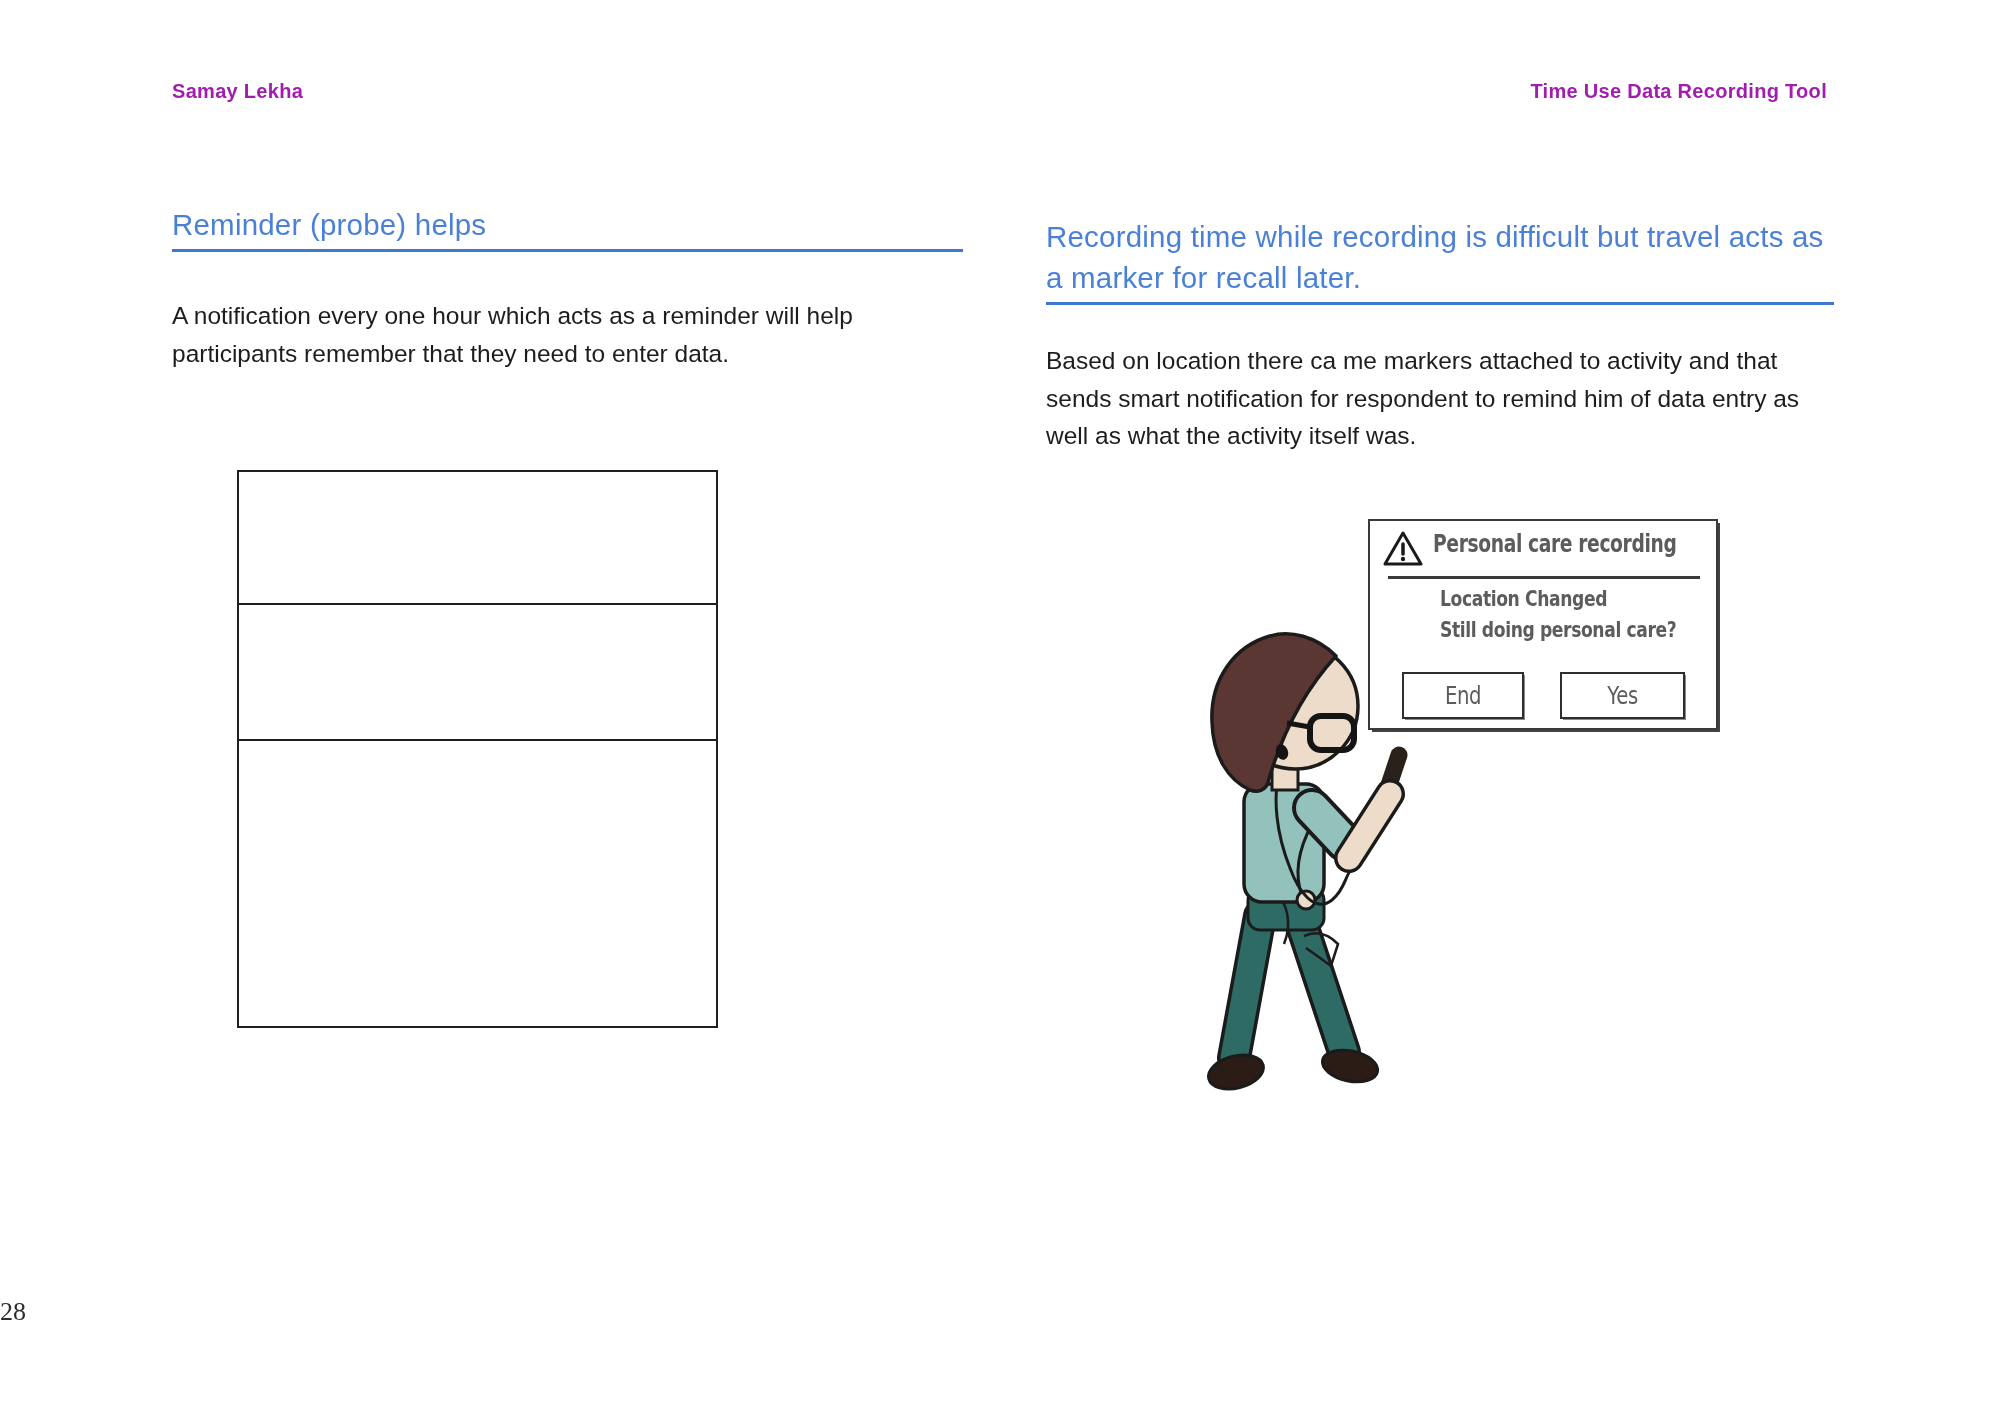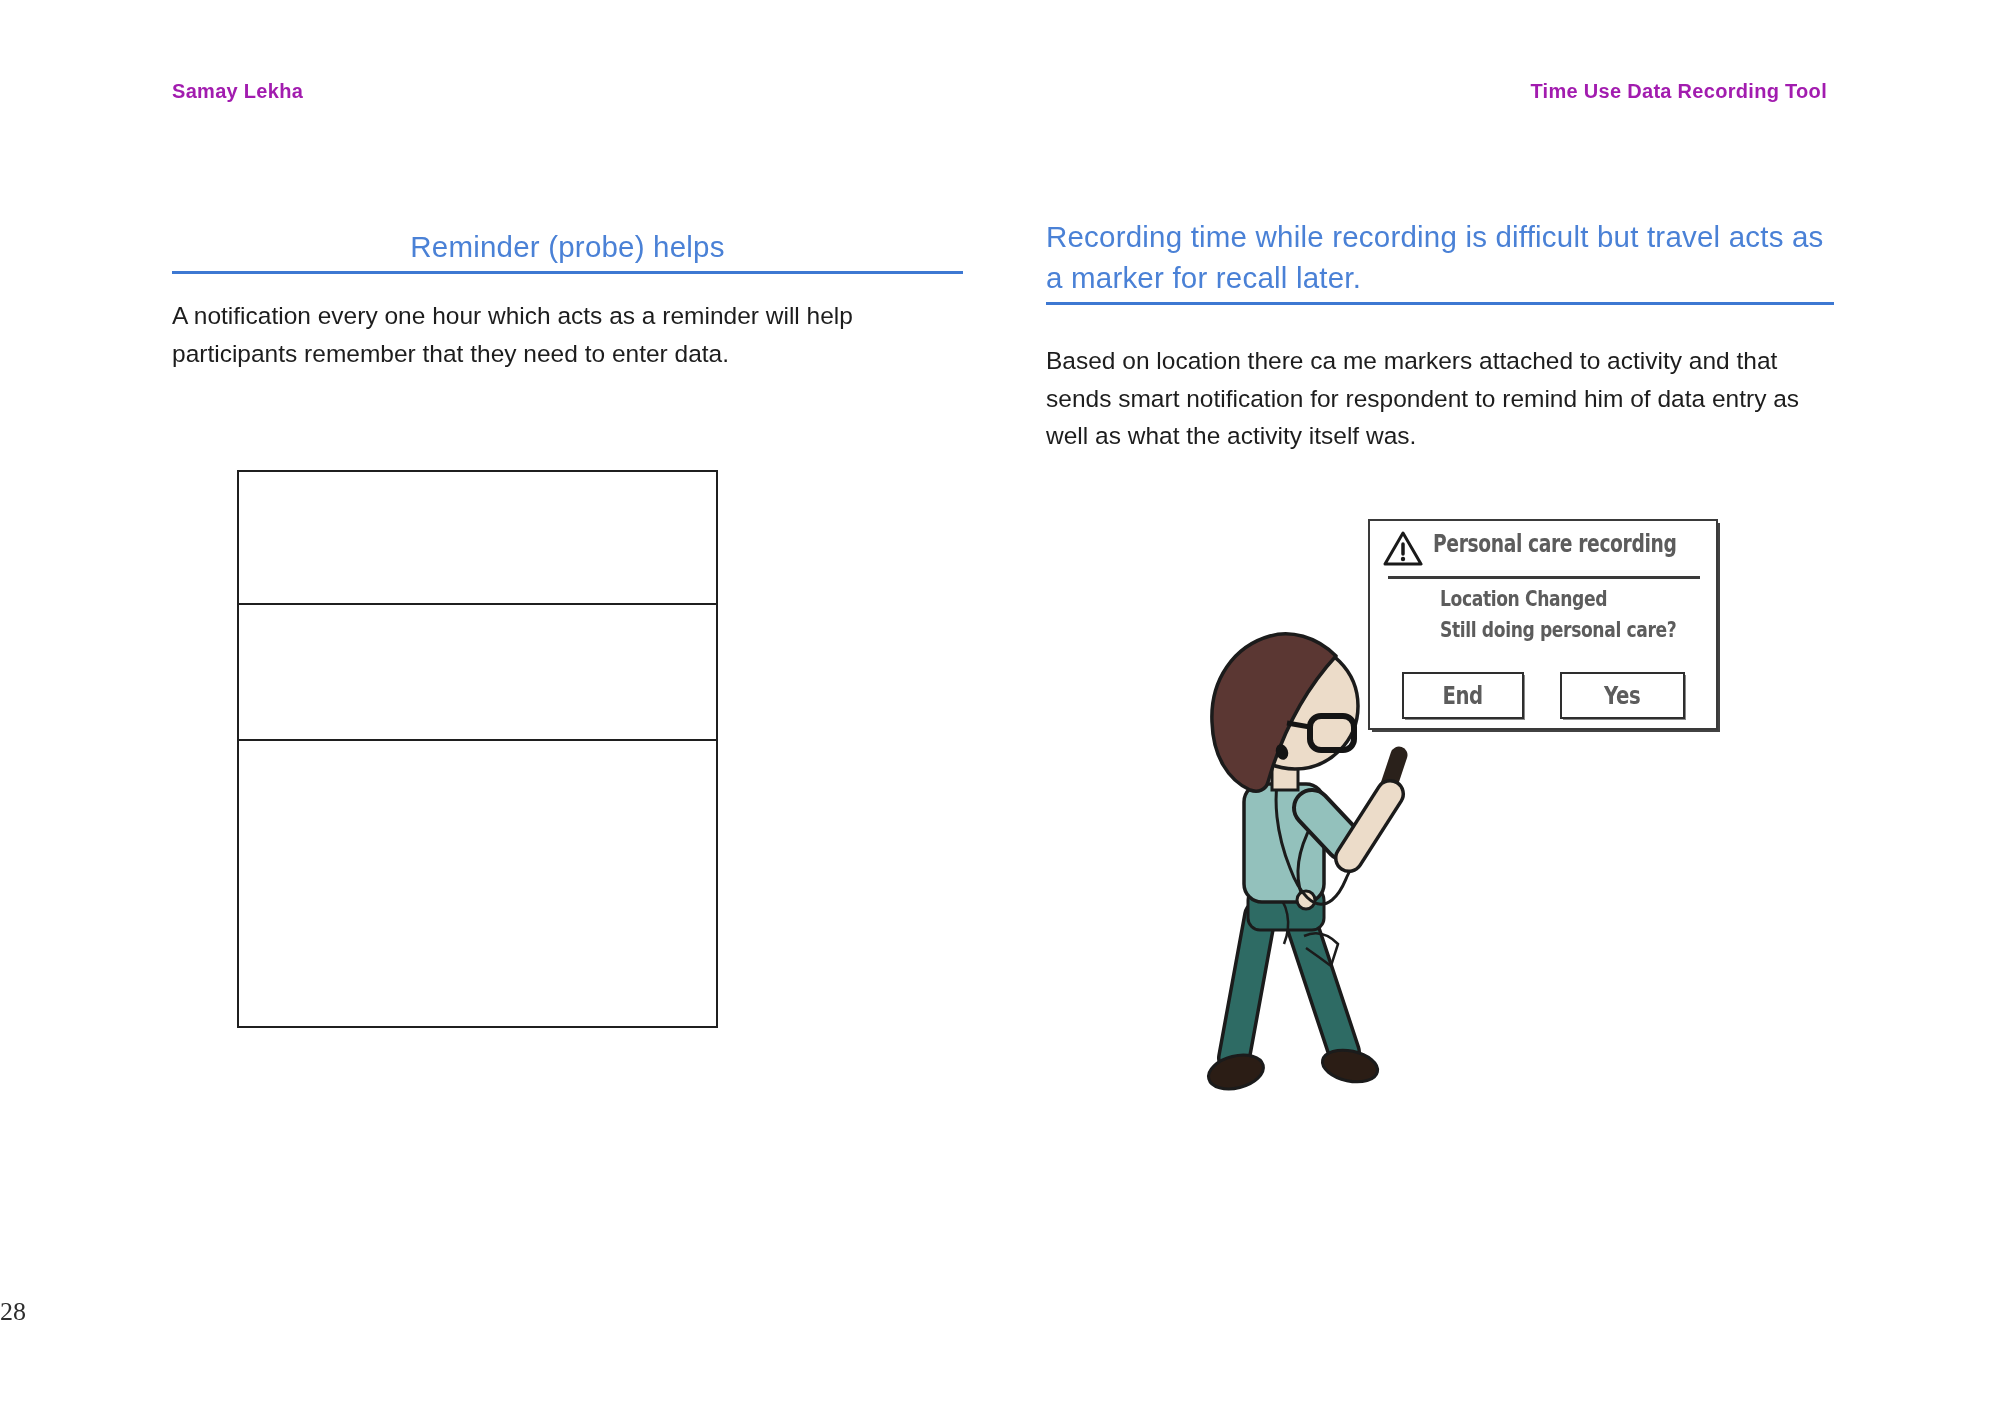--- a/index.html
+++ b/index.html
@@ -15,21 +15,21 @@
   }
   .hdr-left  { left:172px; }
   .hdr-right { right:173px; }
 
   
   .col-heading {
     position:absolute; font-size:29.5px; line-height:41px; color:#4a81d6;
     letter-spacing:0.2px; padding-bottom:4px; border-bottom:3px solid #3d78d2;
     box-sizing:border-box;
   }
-  .heading-left  { left:172px;  top:226px; width:791px;text-align:center; }
+  .heading-left  { left:172px;  top:204px; width:791px; }
   .heading-right { left:1046px; top:216px; width:788px; }
 
   
   .body-text {
     position:absolute; font-family:Liberation Sans, sans-serif;
     font-size:24.5px; line-height:37.5px; color:#1d1d1d;
   }
   .body-left  { left:172px;  top:297px; width:762px; }
   .body-right { left:1046px; top:342px; width:792px; }
 
@@ -61,21 +61,21 @@
     position:absolute; left:70px; font-size:22px; font-weight:bold; white-space:nowrap;
     transform:scaleX(0.78); transform-origin:left center; letter-spacing:-0.5px;
   }
   .popup-msg-1 { top:65px; }
   .popup-msg-2 { top:96px; }
   .popup-btn {
     position:absolute; top:151px; height:47px; background:#fff;
     border:2.5px solid #2e2e2e; box-sizing:border-box;
     box-shadow:2px 2px 0 -1px #8a8a8a;
     display:flex; align-items:center; justify-content:center;
-    font-size:24px; font-weight:bold; color:#5c5c5c;
+    font-size:24px; font-weight:normal; color:#5c5c5c;
   }
   .btn-end { left:32px;  width:122px; }
   .btn-yes { left:190px; width:125px;justify-content:center; }
   .popup-btn span { transform:scaleX(0.82); letter-spacing:-0.5px; }
 
   
   .person { position:absolute; left:1198px; top:628px; width:240px; height:500px; }
 
   
   .page-number {

